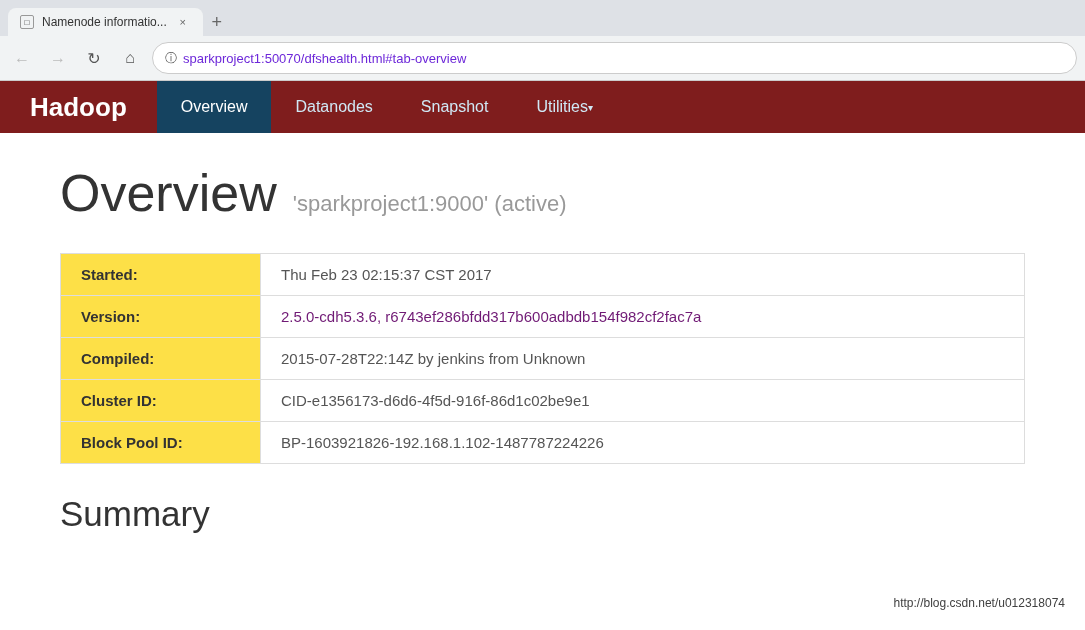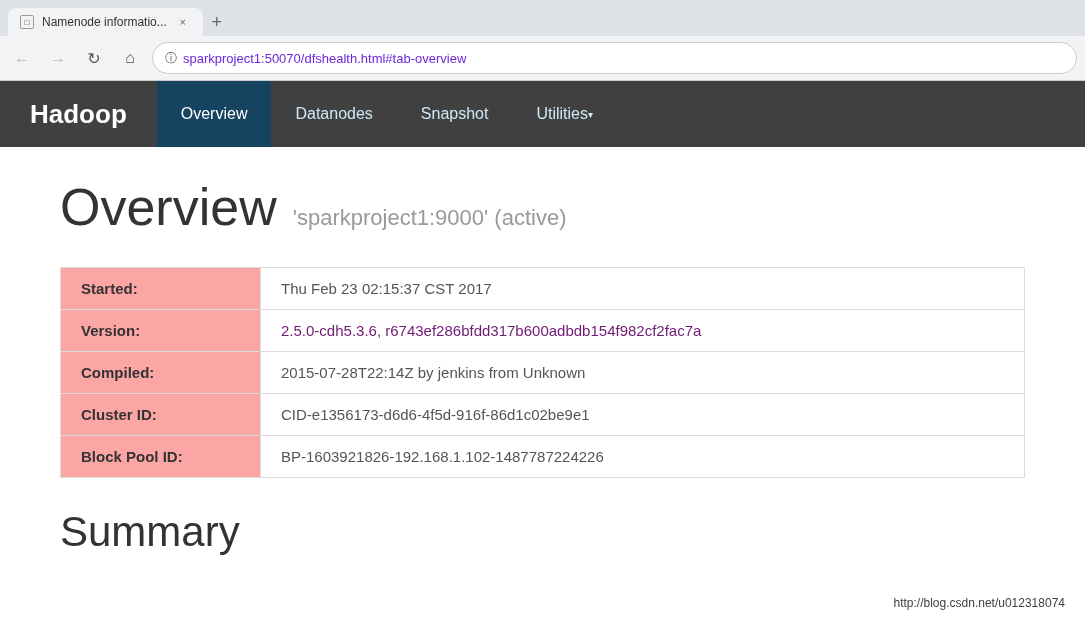--- a/index.html
+++ b/index.html
@@ -125,24 +125,24 @@
     }
 
     .address-text {
       font-size: 13px;
       color: #6d28d9;
       flex: 1;
     }
 
     
     .hadoop-nav {
-      background: #404040;
-      display: flex;
-      align-items: center;
-      height: 66px;
+      background: #7f1d1d;
+      display: flex;
+      align-items: center;
+      height: 52px;
       padding: 0 20px;
     }
 
     .hadoop-brand {
       font-size: 26px;
       font-weight: bold;
       color: #fff;
       padding: 0 30px 0 10px;
     }
 
@@ -221,36 +221,36 @@
 
     .info-table td {
       padding: 12px 20px;
       font-size: 15px;
       vertical-align: middle;
     }
 
     .info-table td:first-child {
       font-weight: bold;
       color: #333;
-      background: #fca5a5;
+      background: #fde047;
       width: 200px;
       border-right: 1px solid #ddd;
     }
 
     .info-table td:last-child {
       color: #555;
     }
 
     .value-link {
       color: #701a75;
       text-decoration: none;
     }
 
     .summary-title {
-      font-size: 42px;
+      font-size: 35px;
       font-weight: 300;
       color: #333;
       margin-top: 4px;
     }
 
     .watermark {
       position: fixed;
       bottom: 20px;
       right: 20px;
       font-size: 12px;

